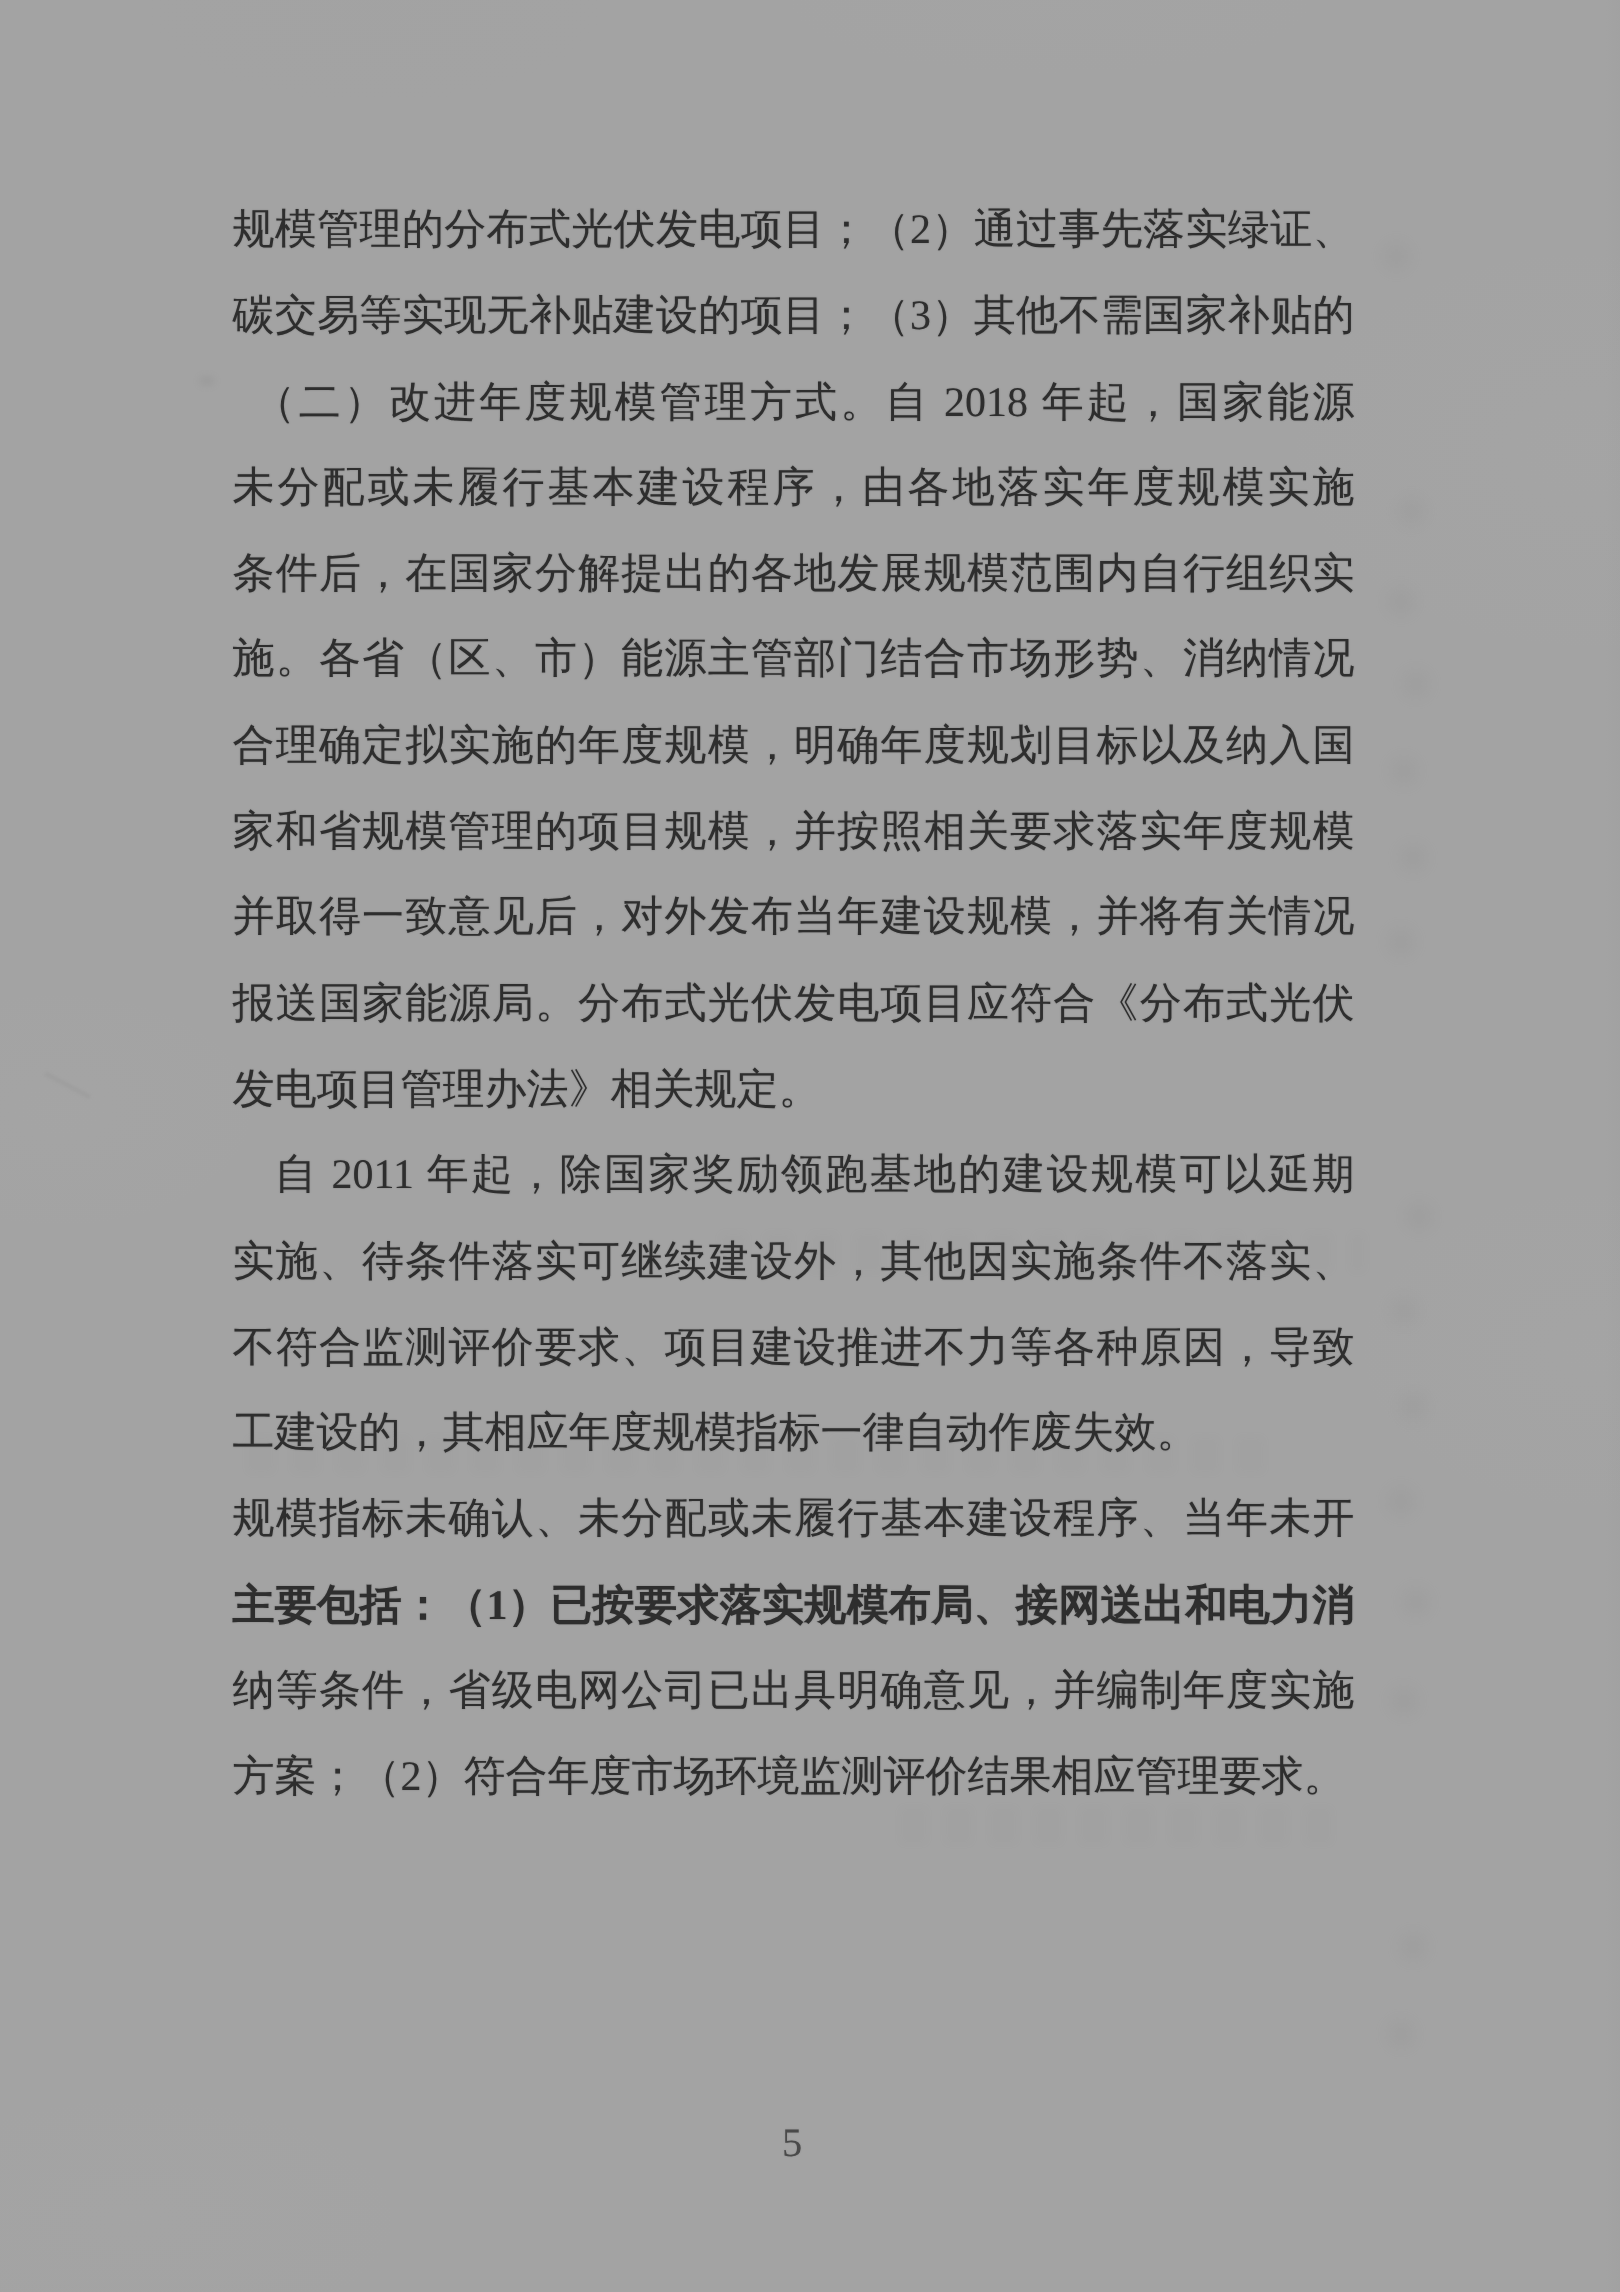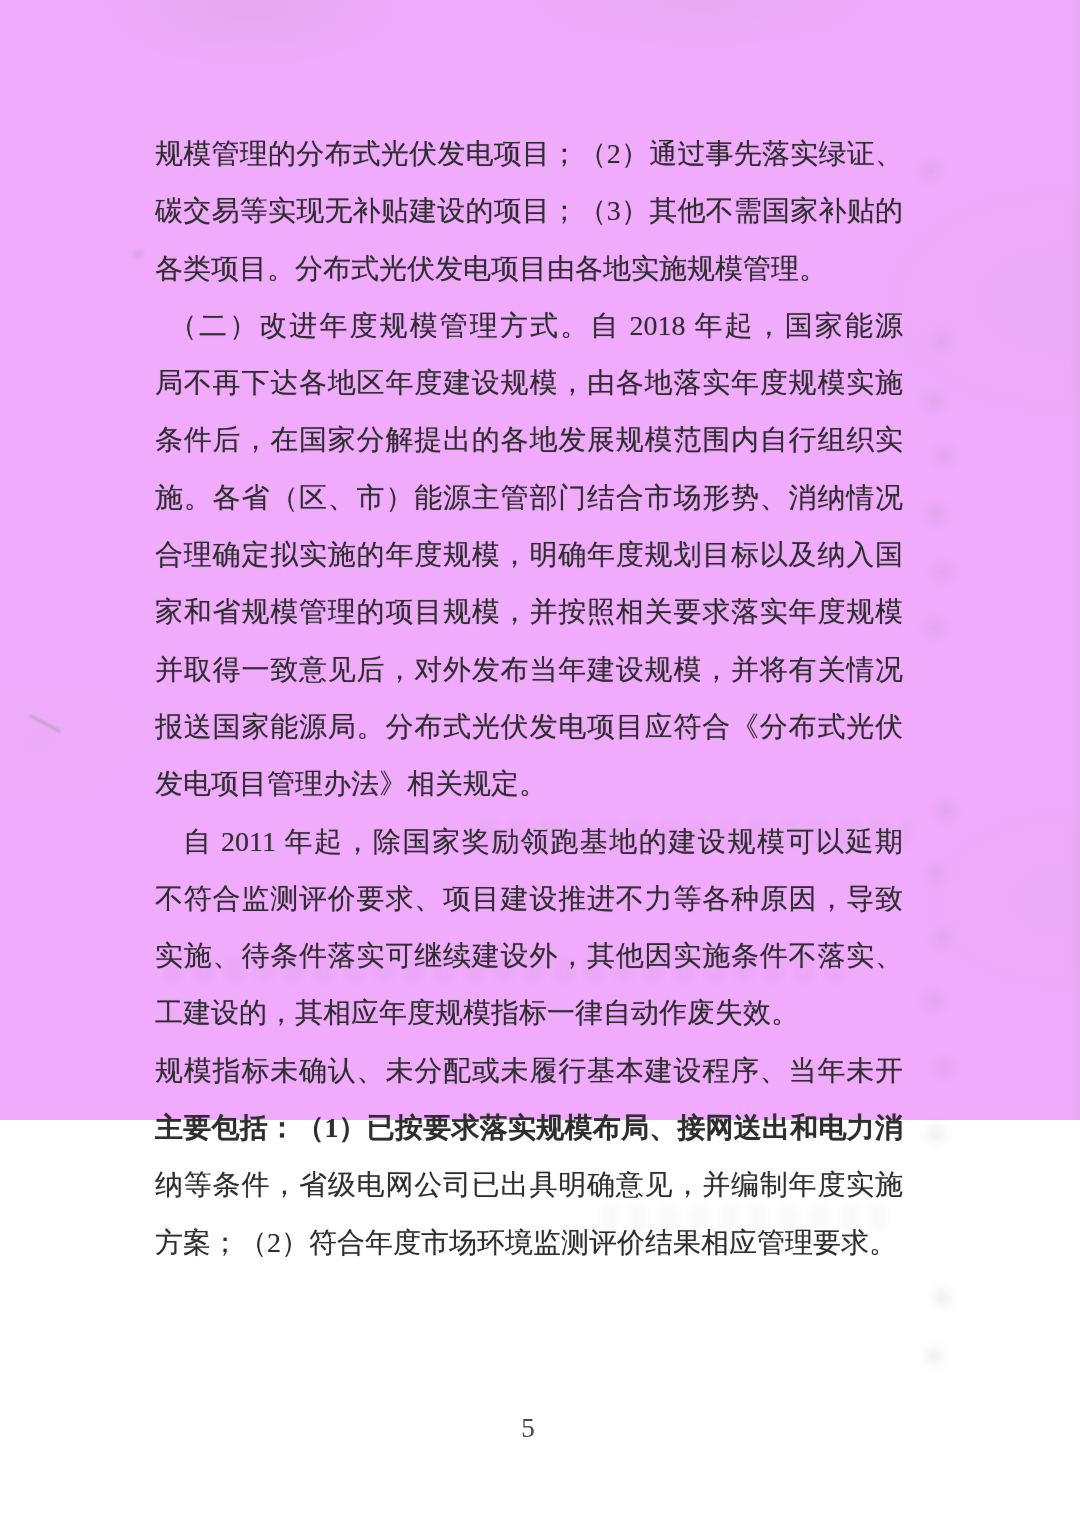--- a/index.html
+++ b/index.html
@@ -6,22 +6,22 @@
     margin: 0;
     padding: 0;
     width: 1080px;
     height: 1528px;
     overflow: hidden;
     background: #ffffff;
   }
   .page {
     position: relative;
     width: 1080px;
-    height: 1120px;
-    background: #f0abfc;
+    height: 1528px;
+    background: #a3a3a3;
     font-family: "Liberation Serif", "DejaVu Serif", serif;
     color: #2e2e2e;
   }
   
   .page::before {
     content: "";
     position: absolute;
     inset: 0;
     pointer-events: none;
     background:
@@ -105,33 +105,32 @@
 </style>
 </head>
 <body>
 
 <div class="page">
 
   <div class="text-block">
 
   <div class="line fill" style="text-indent: 0em;">规模管理的分布式光伏发电项目；（2）通过事先落实绿证、</div>
       <div class="line fill" style="text-indent: 0em;">碳交易等实现无补贴建设的项目；（3）其他不需国家补贴的</div>
-      <div class="line" style="text-indent: 0em;">各类项目。分布式光伏发电项目由各地实施规模管理。</div>
       <div class="line fill" style="text-indent: 0.5em;">（二）改进年度规模管理方式。自 2018 年起，国家能源</div>
-      <div class="line fill" style="text-indent: 0em;">局不再下达各地区年度建设规模，由各地落实年度规模实施</div>
+      <div class="line fill" style="text-indent: 0em;">未分配或未履行基本建设程序，由各地落实年度规模实施</div>
       <div class="line fill" style="text-indent: 0em;">条件后，在国家分解提出的各地发展规模范围内自行组织实</div>
       <div class="line fill" style="text-indent: 0em;">施。各省（区、市）能源主管部门结合市场形势、消纳情况</div>
       <div class="line fill" style="text-indent: 0em;">合理确定拟实施的年度规模，明确年度规划目标以及纳入国</div>
       <div class="line fill" style="text-indent: 0em;">家和省规模管理的项目规模，并按照相关要求落实年度规模</div>
       <div class="line fill" style="text-indent: 0em;">并取得一致意见后，对外发布当年建设规模，并将有关情况</div>
       <div class="line fill" style="text-indent: 0em;">报送国家能源局。分布式光伏发电项目应符合《分布式光伏</div>
       <div class="line" style="text-indent: 0em;">发电项目管理办法》相关规定。</div>
       <div class="line fill" style="text-indent: 1em;">自 2011 年起，除国家奖励领跑基地的建设规模可以延期</div>
+      <div class="line fill" style="text-indent: 0em;">实施、待条件落实可继续建设外，其他因实施条件不落实、</div>
       <div class="line fill" style="text-indent: 0em;">不符合监测评价要求、项目建设推进不力等各种原因，导致</div>
-      <div class="line fill" style="text-indent: 0em;">实施、待条件落实可继续建设外，其他因实施条件不落实、</div>
       <div class="line" style="text-indent: 0em;">工建设的，其相应年度规模指标一律自动作废失效。</div>
       <div class="line fill" style="text-indent: 0em;">规模指标未确认、未分配或未履行基本建设程序、当年未开</div>
       <div class="line fill" style="text-indent: 0em; font-weight: bold;">主要包括：（1）已按要求落实规模布局、接网送出和电力消</div>
       <div class="line fill" style="text-indent: 0em;">纳等条件，省级电网公司已出具明确意见，并编制年度实施</div>
       <div class="line" style="text-indent: 0em;">方案；（2）符合年度市场环境监测评价结果相应管理要求。</div>
     </div>
 
   <div class="page-number">5</div>
 
   <div>

